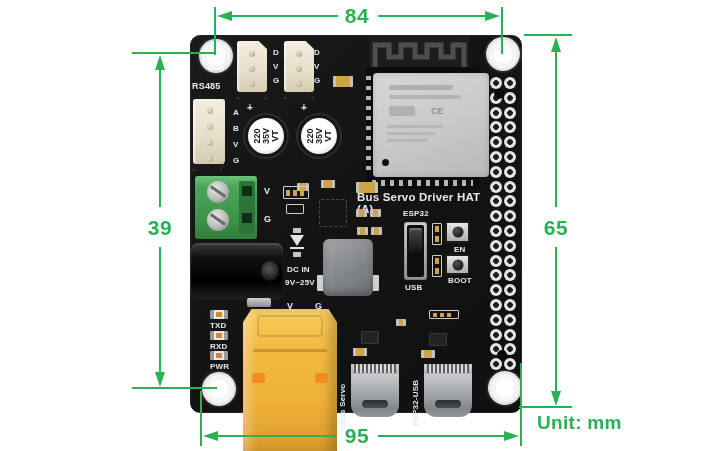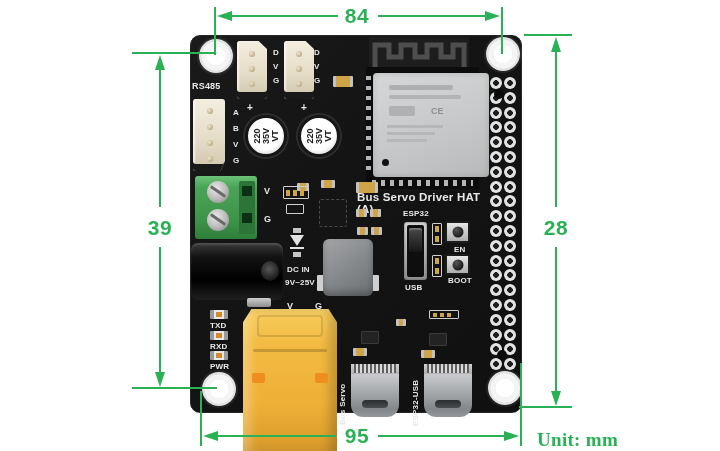--- a/index.html
+++ b/index.html
@@ -314,30 +314,30 @@
     <span class="g-num" style="left:140px;top:216px;width:40px;">39</span>
     <div class="g-line" style="left:159px;top:247px;width:2px;height:127px;"></div>
     <div class="arr arr-down" style="left:155px;top:372px;"></div>
   </div>
 
   <div>
     <div class="g-line" style="left:524px;top:34px;width:48px;height:2px;"></div>
     <div class="g-line" style="left:519px;top:406px;width:53px;height:2px;"></div>
     <div class="arr arr-up" style="left:551px;top:37px;"></div>
     <div class="g-line" style="left:555px;top:49px;width:2px;height:158px;"></div>
-    <span class="g-num" style="left:536px;top:216px;width:40px;">28</span>
+    <span class="g-num" style="left:536px;top:216px;width:40px;">65</span>
     <div class="g-line" style="left:555px;top:247px;width:2px;height:145px;"></div>
     <div class="arr arr-down" style="left:551px;top:391px;"></div>
   </div>
 
   <div>
     <div class="g-line" style="left:200px;top:391px;width:2px;height:55px;"></div>
     <div class="g-line" style="left:520px;top:363px;width:2px;height:83px;"></div>
     <div class="arr arr-left" style="left:203px;top:431px;"></div>
     <div class="g-line" style="left:216px;top:435px;width:120px;height:2px;"></div>
     <span class="g-num" style="left:337px;top:424px;width:40px;">95</span>
     <div class="g-line" style="left:378px;top:435px;width:126px;height:2px;"></div>
     <div class="arr arr-right" style="left:504px;top:431px;"></div>
   </div>
 
-  <span class="unit" style="left:537px;top:429px;font-family:Liberation Serif, serif;">Unit: mm</span>
+  <span class="unit" style="left:537px;top:412px;">Unit: mm</span>
 
 </div>
 
 </body></html>

